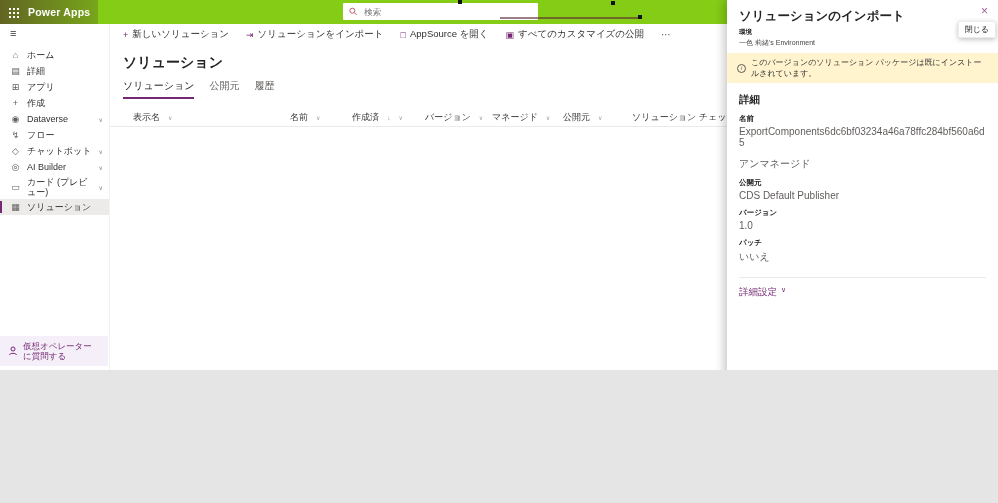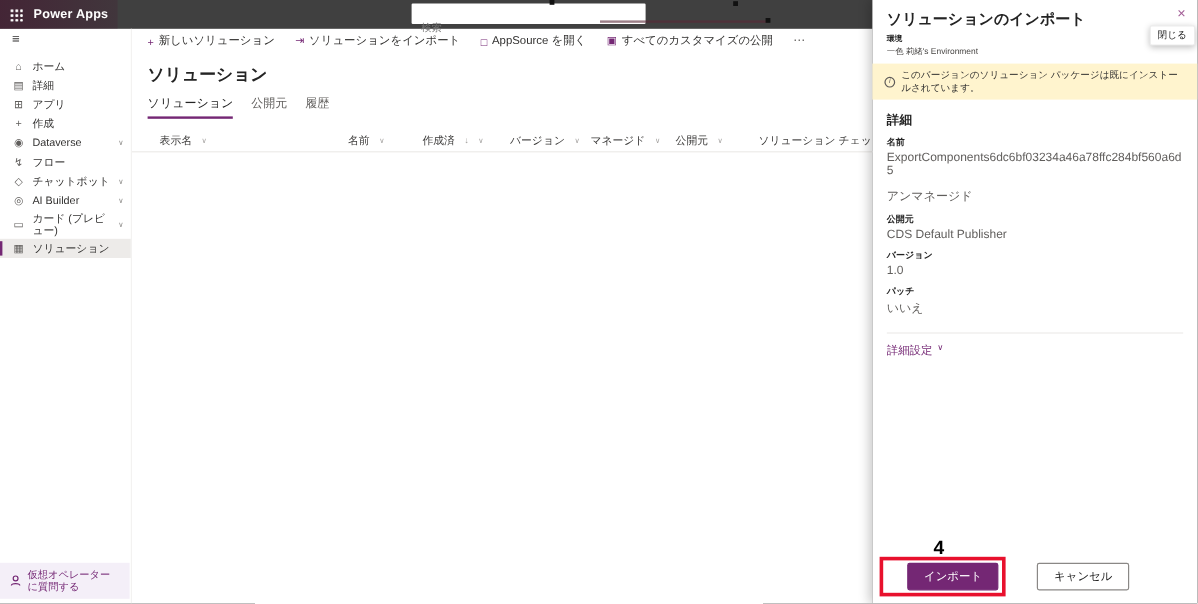--- a/index.html
+++ b/index.html
@@ -1,37 +1,37 @@
 <!DOCTYPE html>
 <html><head>
 <meta charset="utf-8">
 <style>
   html,body{margin:0;padding:0;background:#e5e5e5;}
   *{box-sizing:border-box;}
-  .screen{position:relative;width:998px;height:503px;background:#404040;overflow:hidden;
+  .screen{position:relative;width:998px;height:370px;background:#84cc16;overflow:hidden;
     font-family:"Liberation Sans","DejaVu Sans",sans-serif;color:#323130;}
 
   
   .top-bar{position:absolute;top:0;left:0;width:998px;height:24px;z-index:2;
     background:
       radial-gradient(ellipse 20px 11px at 125px 6px, rgba(80,40,50,.55), transparent 62%),
       radial-gradient(ellipse 24px 13px at 195px 10px, rgba(95,45,55,.45), transparent 62%),
       radial-gradient(ellipse 20px 12px at 258px 7px, rgba(80,40,50,.5), transparent 62%),
       radial-gradient(ellipse 16px 9px at 305px 12px, rgba(95,45,55,.4), transparent 62%),
       radial-gradient(ellipse 30px 14px at 565px 8px, rgba(95,45,55,.35), transparent 62%),
       radial-gradient(ellipse 26px 12px at 665px 11px, rgba(85,42,52,.42), transparent 62%),
       linear-gradient(180deg, rgba(0,0,0,0) 70%, rgba(110,55,65,.25) 100%),
       linear-gradient(90deg,#9c4f63 0px,#d4827d 60px,#e99a8e 140px,#edа89a 300px,#eda89a 300px,#f0b2a2 520px,#eca095 998px);}
   .brand-wrap{position:absolute;left:0;top:0;height:24px;width:98px;display:flex;align-items:center;
     background:linear-gradient(90deg,rgba(70,15,45,.55),rgba(70,15,45,.2));}
   .waffle{width:11px;height:11px;margin:0 9px 0 8px;
     background-image:radial-gradient(#fff 1.1px, transparent 1.2px);background-size:4px 4px;background-position:0 0;}
   .brand-name{color:#fff;font-size:10.5px;font-weight:bold;white-space:nowrap;letter-spacing:.2px;}
   .search-box{position:absolute;left:343px;top:3px;width:195px;height:17px;background:#fff;border-radius:1px;
-    display:flex;align-items:center;padding:0 6px;gap:14px;flex-direction:column;}
+    display:flex;align-items:center;padding:0 6px;gap:5px;}
   .search-box input{border:none;outline:none;font-size:8.5px;color:#605e5c;width:100%;background:transparent;
     font-family:inherit;}
   .bridge{position:absolute;left:500px;top:17px;width:140px;height:2px;background:rgba(90,40,55,.6);}
   .handle{position:absolute;width:4px;height:4px;background:#111;}
   .h1{left:458px;top:0px;} .h2{left:611px;top:1px;} .h3{left:638px;top:15px;}
 
   
   .sidebar{position:absolute;left:0;top:24px;width:110px;bottom:0;background:#fff;z-index:1;
     border-right:1px solid #f3f2f1;}
   .hamburger{height:18px;display:flex;align-items:center;padding-left:10px;font-size:11px;color:#323130;cursor:pointer;}

